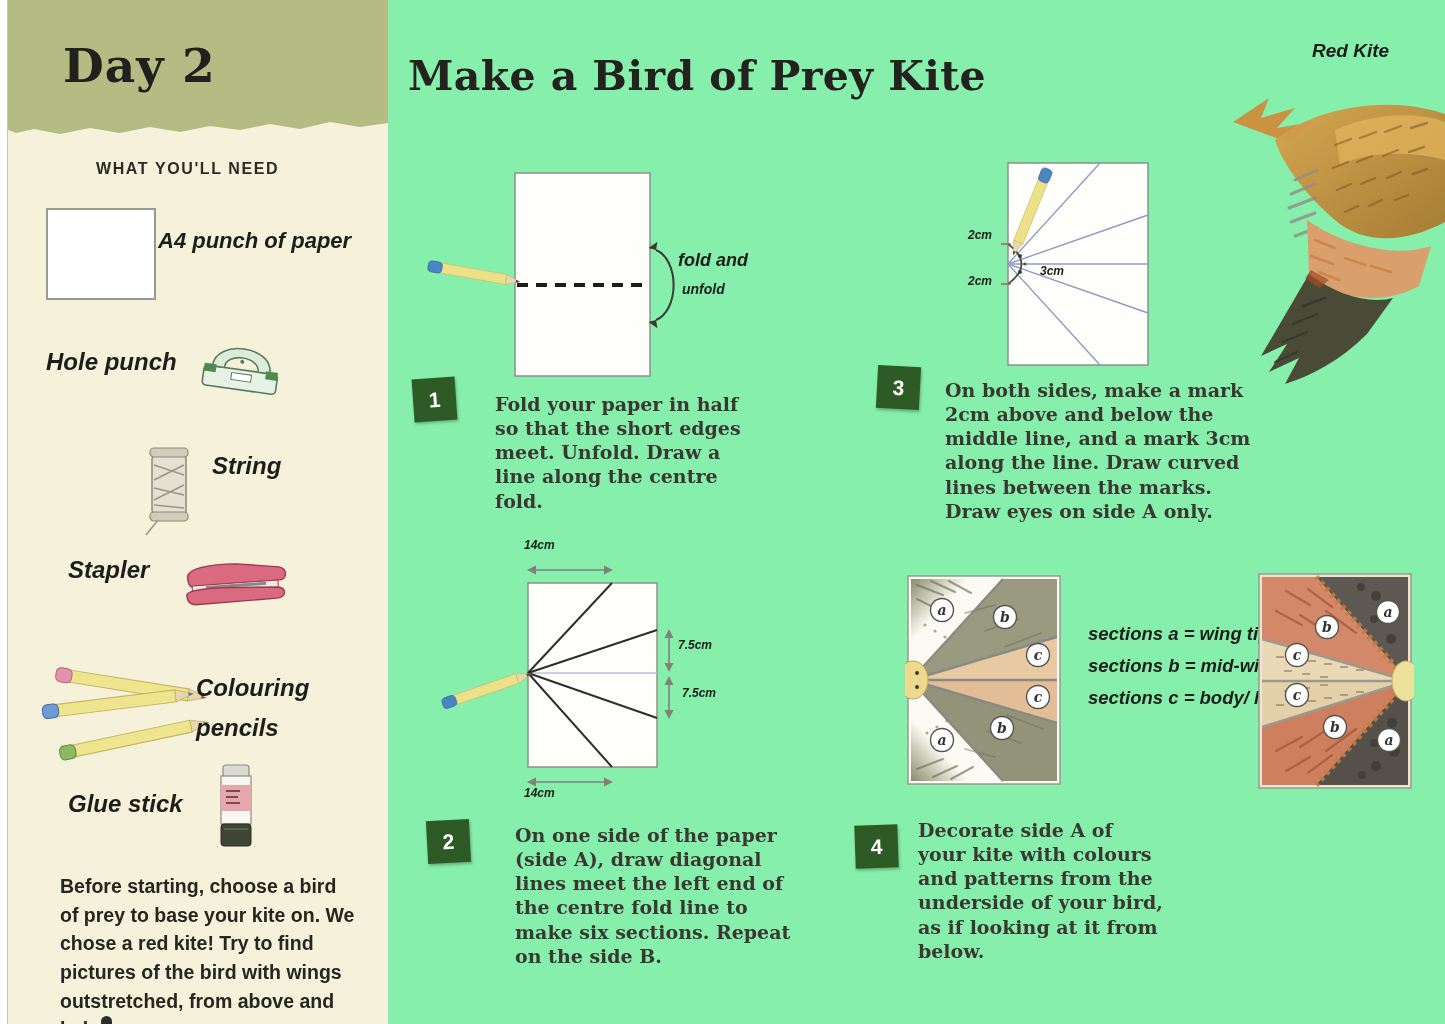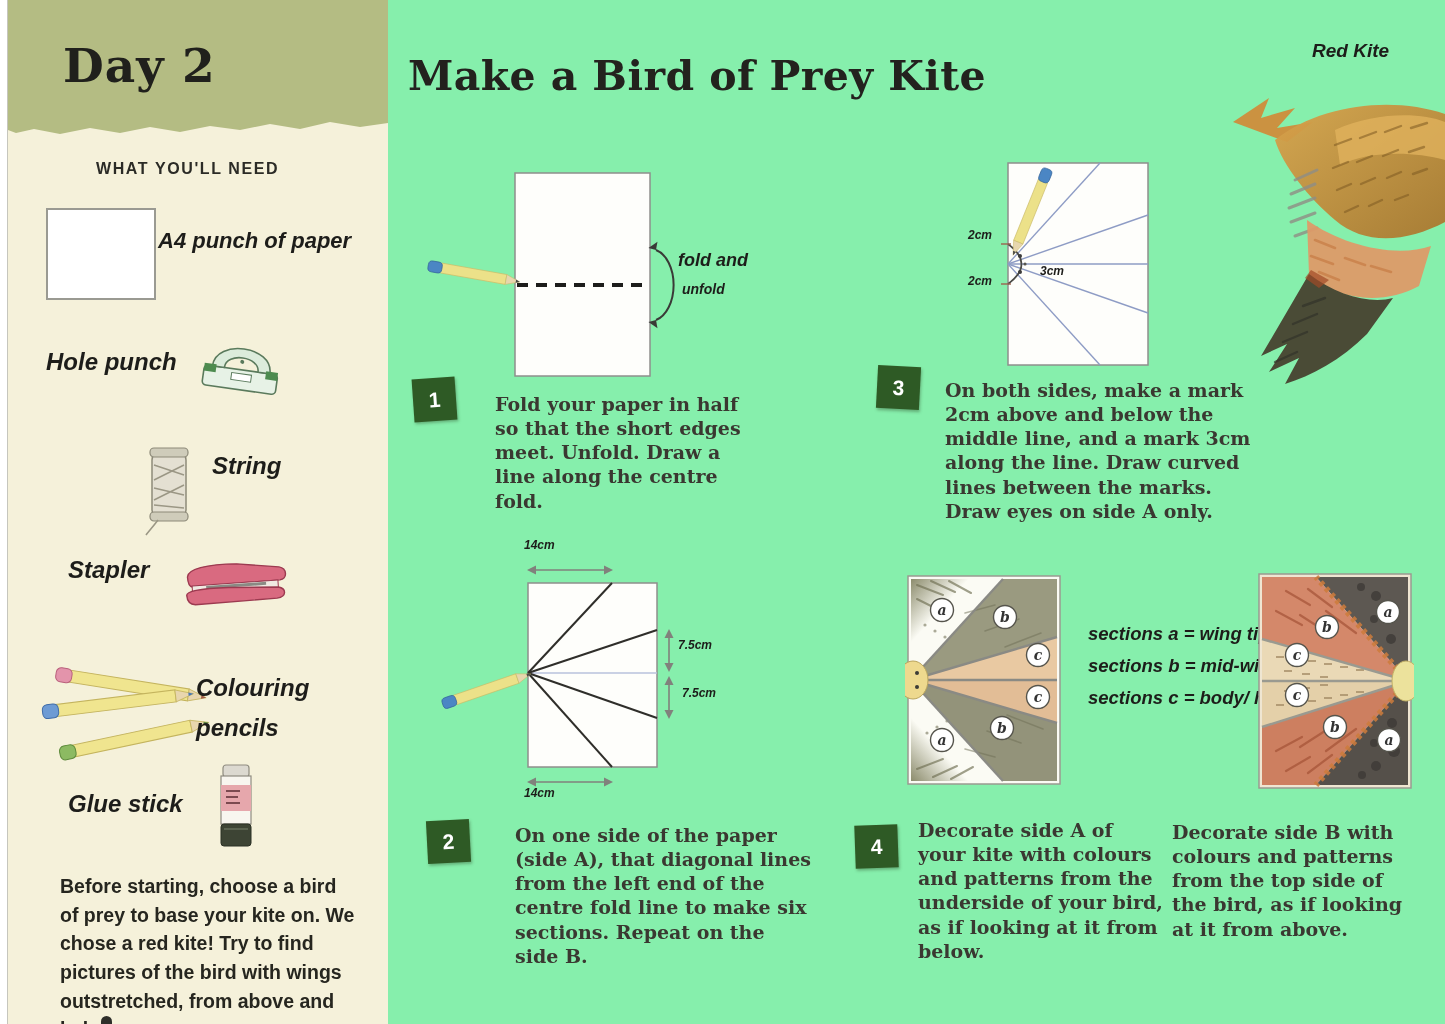--- a/index.html
+++ b/index.html
@@ -221,21 +221,21 @@
       <rect x="-13" y="-5.5" width="14" height="11" rx="4" fill="#4b86c4" stroke="#33639a" stroke-width=".7"></rect>
       <polygon points="66,-5 80,0 66,5" fill="#e7d6ae" stroke="#c9b964" stroke-width=".5"></polygon>
       <polygon points="76,-1.6 80,0 76,1.6" fill="#4a4a48"></polygon>
     </g>
   </svg>
   <div class="abs script dim" style="left:524px;top:538px">14cm</div>
   <div class="abs script dim" style="left:524px;top:786px">14cm</div>
   <div class="abs script dim" style="left:678px;top:638px">7.5cm</div>
   <div class="abs script dim" style="left:682px;top:686px">7.5cm</div>
   <div class="abs badge" style="left:427px;top:820px;transform:rotate(-3deg)">2</div>
-  <div class="abs step-text" style="left:515px;top:823px;width:296px">On one side of the paper (side A), that diagonal lines from the left end of the centre fold line to make six sections. Repeat on the side B.</div>
+  <div class="abs step-text" style="left:515px;top:823px;width:296px">On one side of the paper (side A), draw diagonal lines meet the left end of the centre fold line to make six sections. Repeat on the side B.</div>
 
   <svg class="abs" style="left:905px;top:573px" width="158" height="214">
     <defs>
       <linearGradient id="tipA" x1="0" y1="0" x2=".7" y2=".7">
         <stop offset="0" stop-color="#8c8c6d"></stop>
           <stop offset=".45" stop-color="#fbfbf4"></stop>
       </linearGradient>
       <linearGradient id="tipA2" x1="0" y1="1" x2=".7" y2=".3">
         <stop offset="0" stop-color="#8c8c6d"></stop>
           <stop offset=".45" stop-color="#fbfbf4"></stop>
@@ -342,15 +342,14 @@
       <text class="circle-letter" x="41" y="129" font-size="14" text-anchor="middle" fill="#333">c</text>
       <circle cx="79" cy="156" r="11.5" fill="#fff" stroke="#55544c" stroke-width="1.4"></circle>
       <text class="circle-letter" x="79" y="161" font-size="14" text-anchor="middle" fill="#333">b</text>
       <circle cx="133" cy="169" r="11.5" fill="#fff" stroke="#55544c" stroke-width="1.4"></circle>
       <text class="circle-letter" x="133" y="174" font-size="14" text-anchor="middle" fill="#333">a</text>
     </g>
   </svg>
 
   <div class="abs badge" style="left:855px;top:825px;transform:rotate(-2deg)">4</div>
   <div class="abs step-text" style="left:918px;top:818px;width:248px">Decorate side A of your kite with colours and patterns from the underside of your bird, as if looking at it from below.</div>
-  <div class="abs step-text" style="left:1172px;top:820px;width:252px">Decorate side B with colours and patterns from the top side of the bird, as if looking at it from above.</div>
 
 </div>
 
 </body></html>

